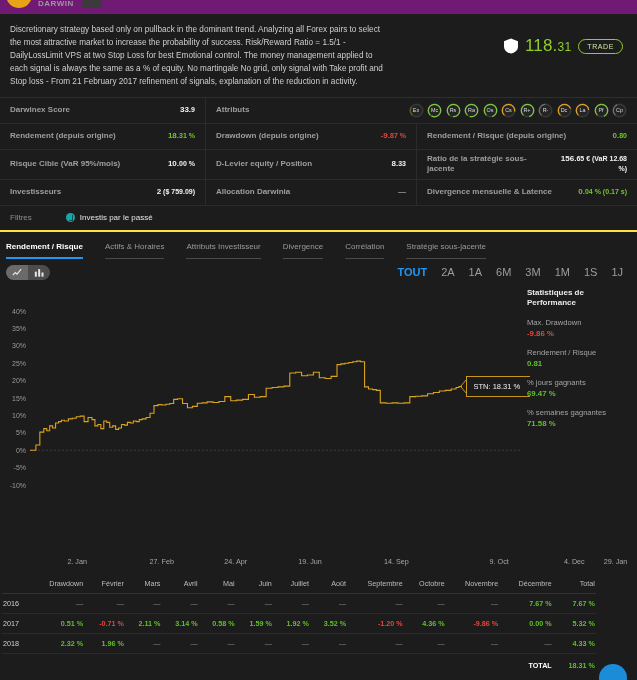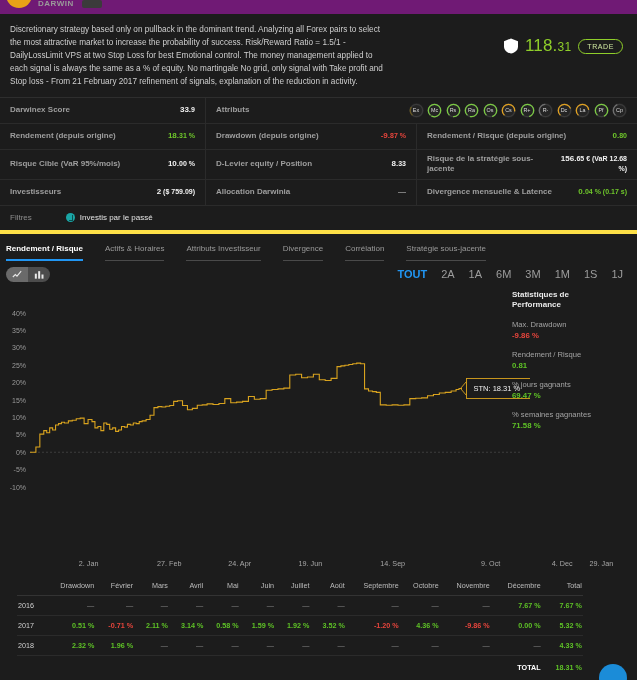--- a/index.html
+++ b/index.html
@@ -71,21 +71,21 @@
     display: flex; align-items: center; justify-content: center;
     font-size: 5.4px; color: #dcdcdc; position: relative; background: #242424;
   }
   .badge::before {
     content: ""; position: absolute; inset: 0; border-radius: 50%;
     border: 1.3px solid transparent;
   }
 
   
   .filters { display: flex; align-items: center; gap: 34px; padding: 7px 10px 8px 10px;
-             border-bottom: 4px solid #fde047; }
+             border-bottom: 2px solid #fde047; }
   .filters .flabel { font-size: 8px; color: #8d8d8d; }
   .chip { display: flex; align-items: center; gap: 5px; font-size: 8px; color: #e3e3e3; }
   .chip .dot {
     width: 9px; height: 9px; border-radius: 50%; background: #1aa6a6;
     display: inline-block; position: relative;
   }
   .chip .dot::after {
     content: ""; position: absolute; left: 3px; top: 2px; width: 3px; height: 5px;
     border: 1px solid #0c4f4f; border-top: 0; border-left: 0;
   }
@@ -109,30 +109,30 @@
     background: #4c4c4c; cursor: pointer;
   }
   .tg-btn.on { background: #6a6a6a; }
   .ranges { display: flex; gap: 14px; font-size: 11px; color: #9d9d9d; padding-right: 4px; }
   .ranges span { cursor: pointer; }
   .ranges .sel { color: #2196f3; font-weight: bold; }
 
   
   .chart-area { position: relative; height: 268px; }
   .chart-svg { position: absolute; left: 0; top: 0; }
-  .perf-panel { position: absolute; right: 19px; top: 4px; width: 106px; }
+  .perf-panel { position: absolute; right: 4px; top: 4px; width: 106px; }
   .perf-title { font-size: 8px; font-weight: bold; color: #eaeaea; line-height: 1.32; margin-bottom: 9px; }
   .perf-item { margin-bottom: 9px; }
   .perf-k { font-size: 7.6px; color: #a4a4a4; line-height: 1.3; }
   .perf-v { font-size: 7.8px; font-weight: bold; line-height: 1.45; }
   .perf-v.green { color: #5ec226; }
   .perf-v.red { color: #e8453c; }
 
   
-  .mtable { padding: 0 17px; }
+  .mtable { padding: 0 2px; }
   table { width: 100%; border-collapse: collapse; font-size: 7.2px; }
   th, td { padding: 5px 1px; text-align: right; white-space: nowrap; }
   thead.dates th { color: #a7a7a7; font-weight: normal; padding-bottom: 8px; }
   thead.months th { color: #bdbdbd; font-weight: normal; border-bottom: 1px solid #333; }
   tbody td { color: #dcdcdc; border-bottom: 1px solid #2b2b2b; }
   tbody td.yr { text-align: left; color: #d0d0d0; }
   td.green { color: #5ec226; font-weight: bold; }
   td.red { color: #e8453c; font-weight: bold; }
   td.dash { color: #8a8a8a; font-weight: normal; }
   tfoot td { color: #ffffff; font-weight: bold; padding-top: 7px; }
@@ -281,21 +281,21 @@
     <div class="srow">
       <div class="scell c1">
         <span class="slabel">Risque Cible (VaR 95%/mois)</span>
         <span class="sval white"><span>10.</span><span class="sm">00 %</span></span>
       </div>
       <div class="scell c2">
         <span class="slabel">D-Levier equity / Position</span>
         <span class="sval white"><span>8.</span><span class="sm">33</span></span>
       </div>
       <div class="scell c3">
-        <span class="slabel">Risque de la stratégie sous-jacente</span>
+        <span class="slabel">Ratio de la stratégie sous-jacente</span>
         <span class="sval white multiline"><span>156.</span><span class="sm">65 € (VaR 12.68 %)</span></span>
       </div>
     </div>
 
     <div class="srow">
       <div class="scell c1">
         <span class="slabel">Investisseurs</span>
         <span class="sval white"><span>2</span><span class="sm"> ($ 759.09)</span></span>
       </div>
       <div class="scell c2">

